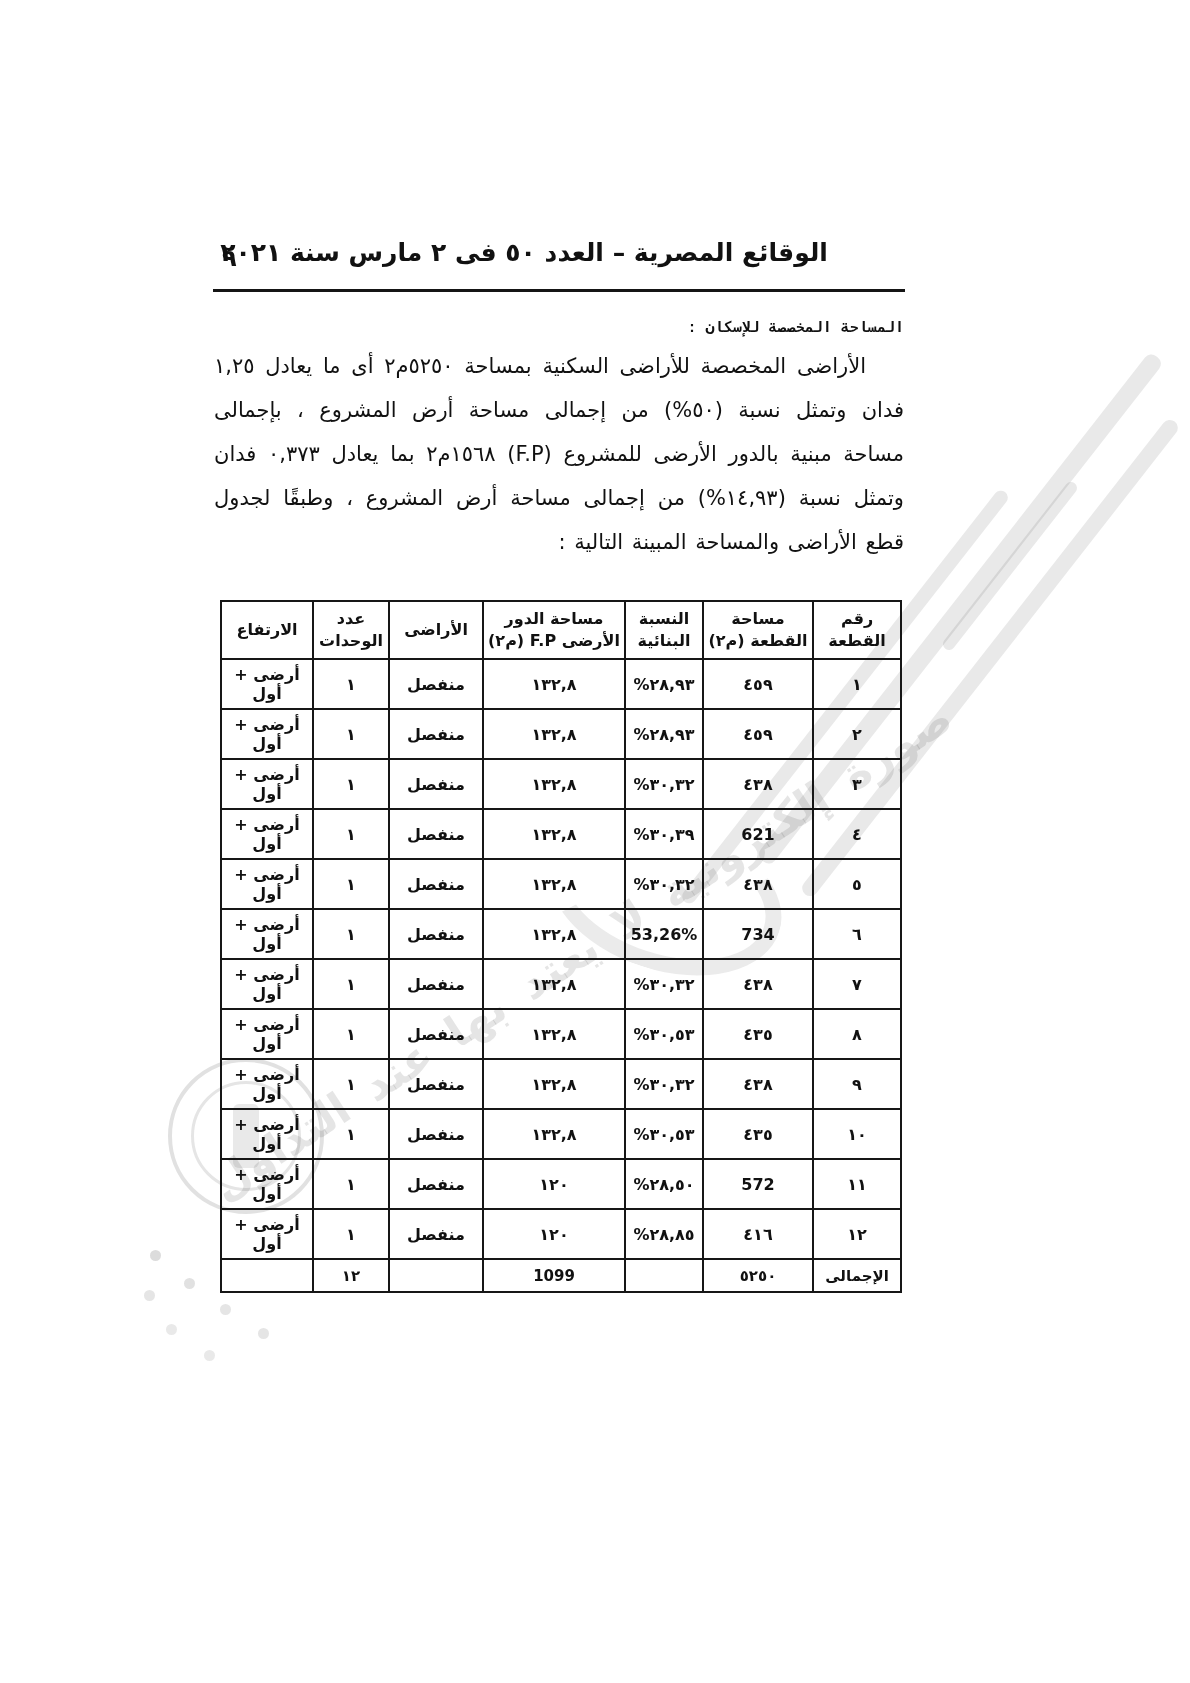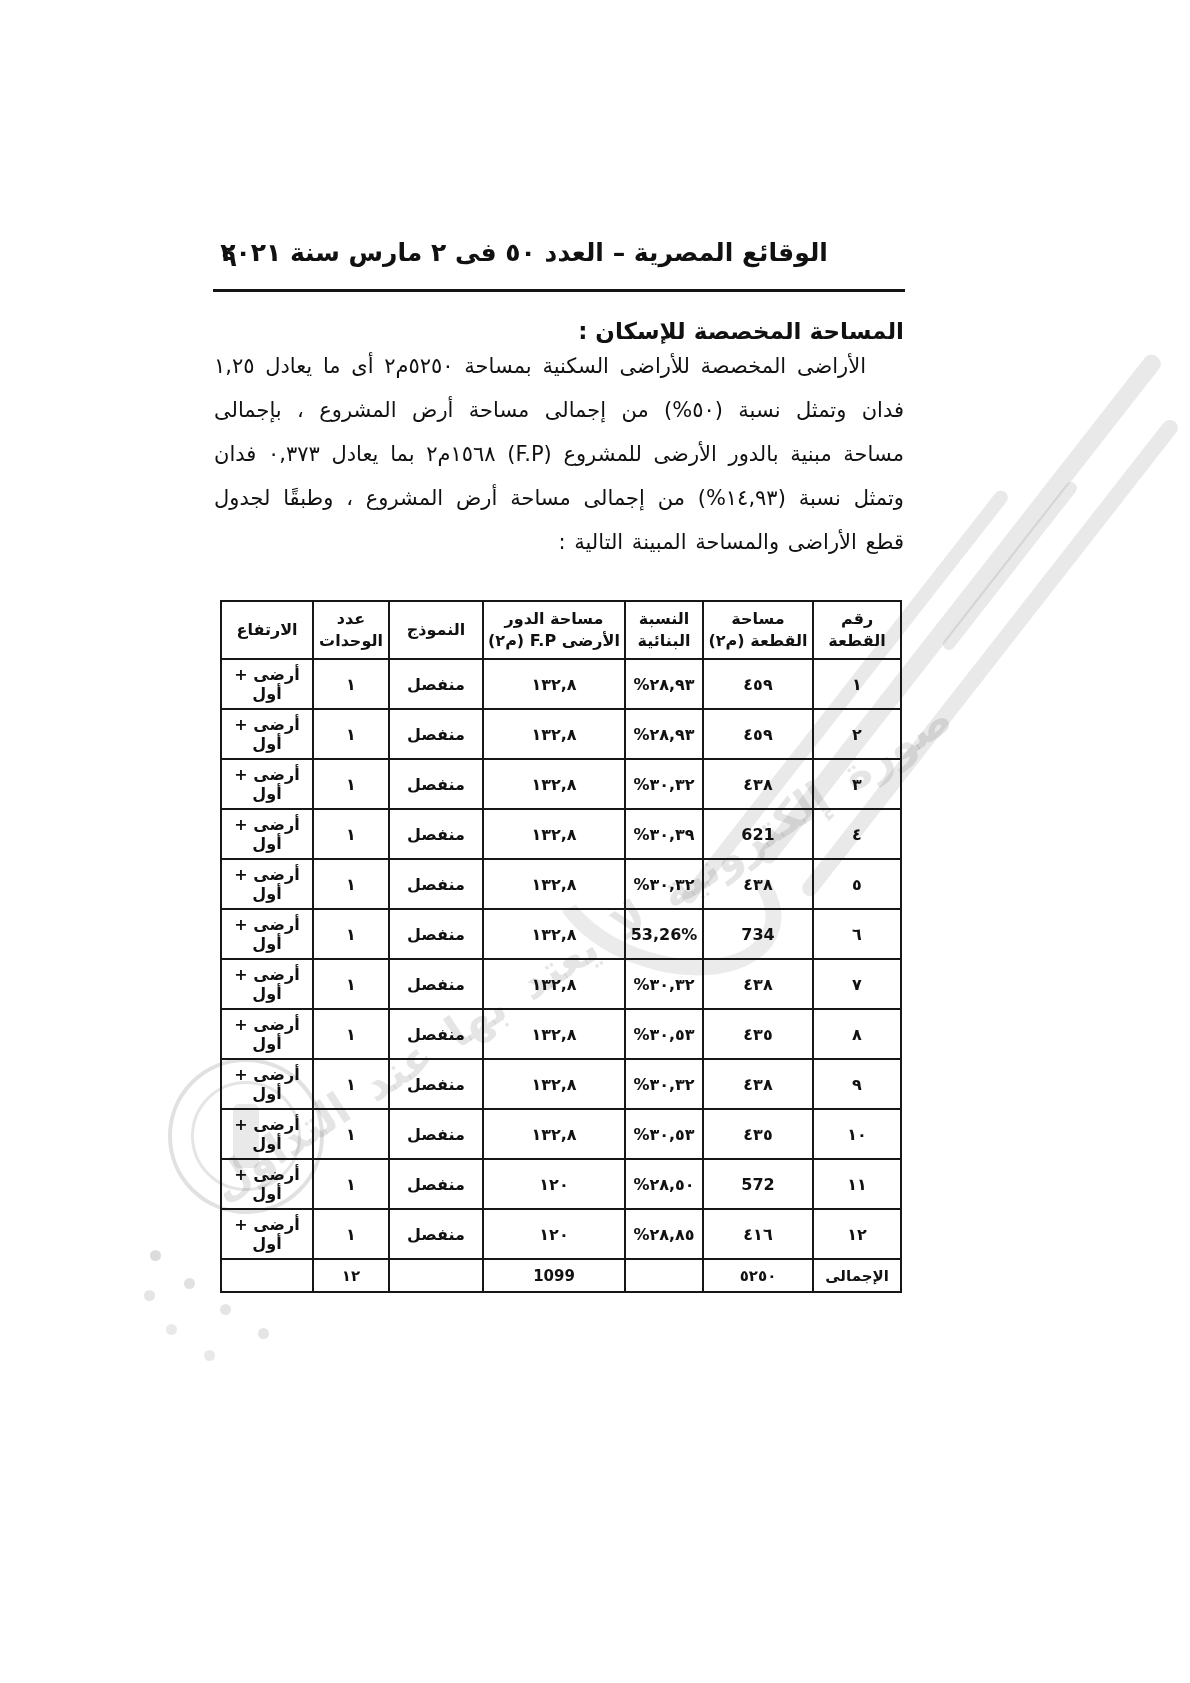--- a/index.html
+++ b/index.html
@@ -75,21 +75,21 @@
     font-size:25px; font-weight:bold; letter-spacing:0.5px;
     white-space:nowrap;
     margin-left:36px;
   }
   .header-rule {
     position:absolute; top:289px; right:285px; width:692px; height:3px;
     background:#151515;
   }
   .section-title {
     position:absolute; top:318px; right:286px;
-    font-size:23px; font-weight:bold;
+    font-size:15px; font-weight:bold;font-family:Liberation Mono, monospace;
   }
   .body-paragraph {
     position:absolute; top:344px; right:286px; width:690px;
     font-size:21px; line-height:44px;
     text-align:justify; text-indent:38px;
     word-spacing:2px;
   }
 
   .land-table {
     position:absolute; top:600px; right:288px;
@@ -149,21 +149,21 @@
         <col style="width:94px">
         <col style="width:76px">
         <col style="width:92px">
       </colgroup>
       <thead>
         <tr>
             <th>رقم القطعة</th>
             <th>مساحة القطعة (م٢)</th>
             <th>النسبة البنائية</th>
             <th>مساحة الدور الأرضى F.P (م٢)</th>
-            <th>النموذج</th>
+            <th>الأراضى</th>
             <th>عدد الوحدات</th>
             <th>الارتفاع</th>
           </tr>
       </thead>
       <tbody>
           <tr>
             <td>١</td>
             <td>٤٥٩</td>
             <td>٢٨,٩٣%</td>
             <td>١٣٢,٨</td>

